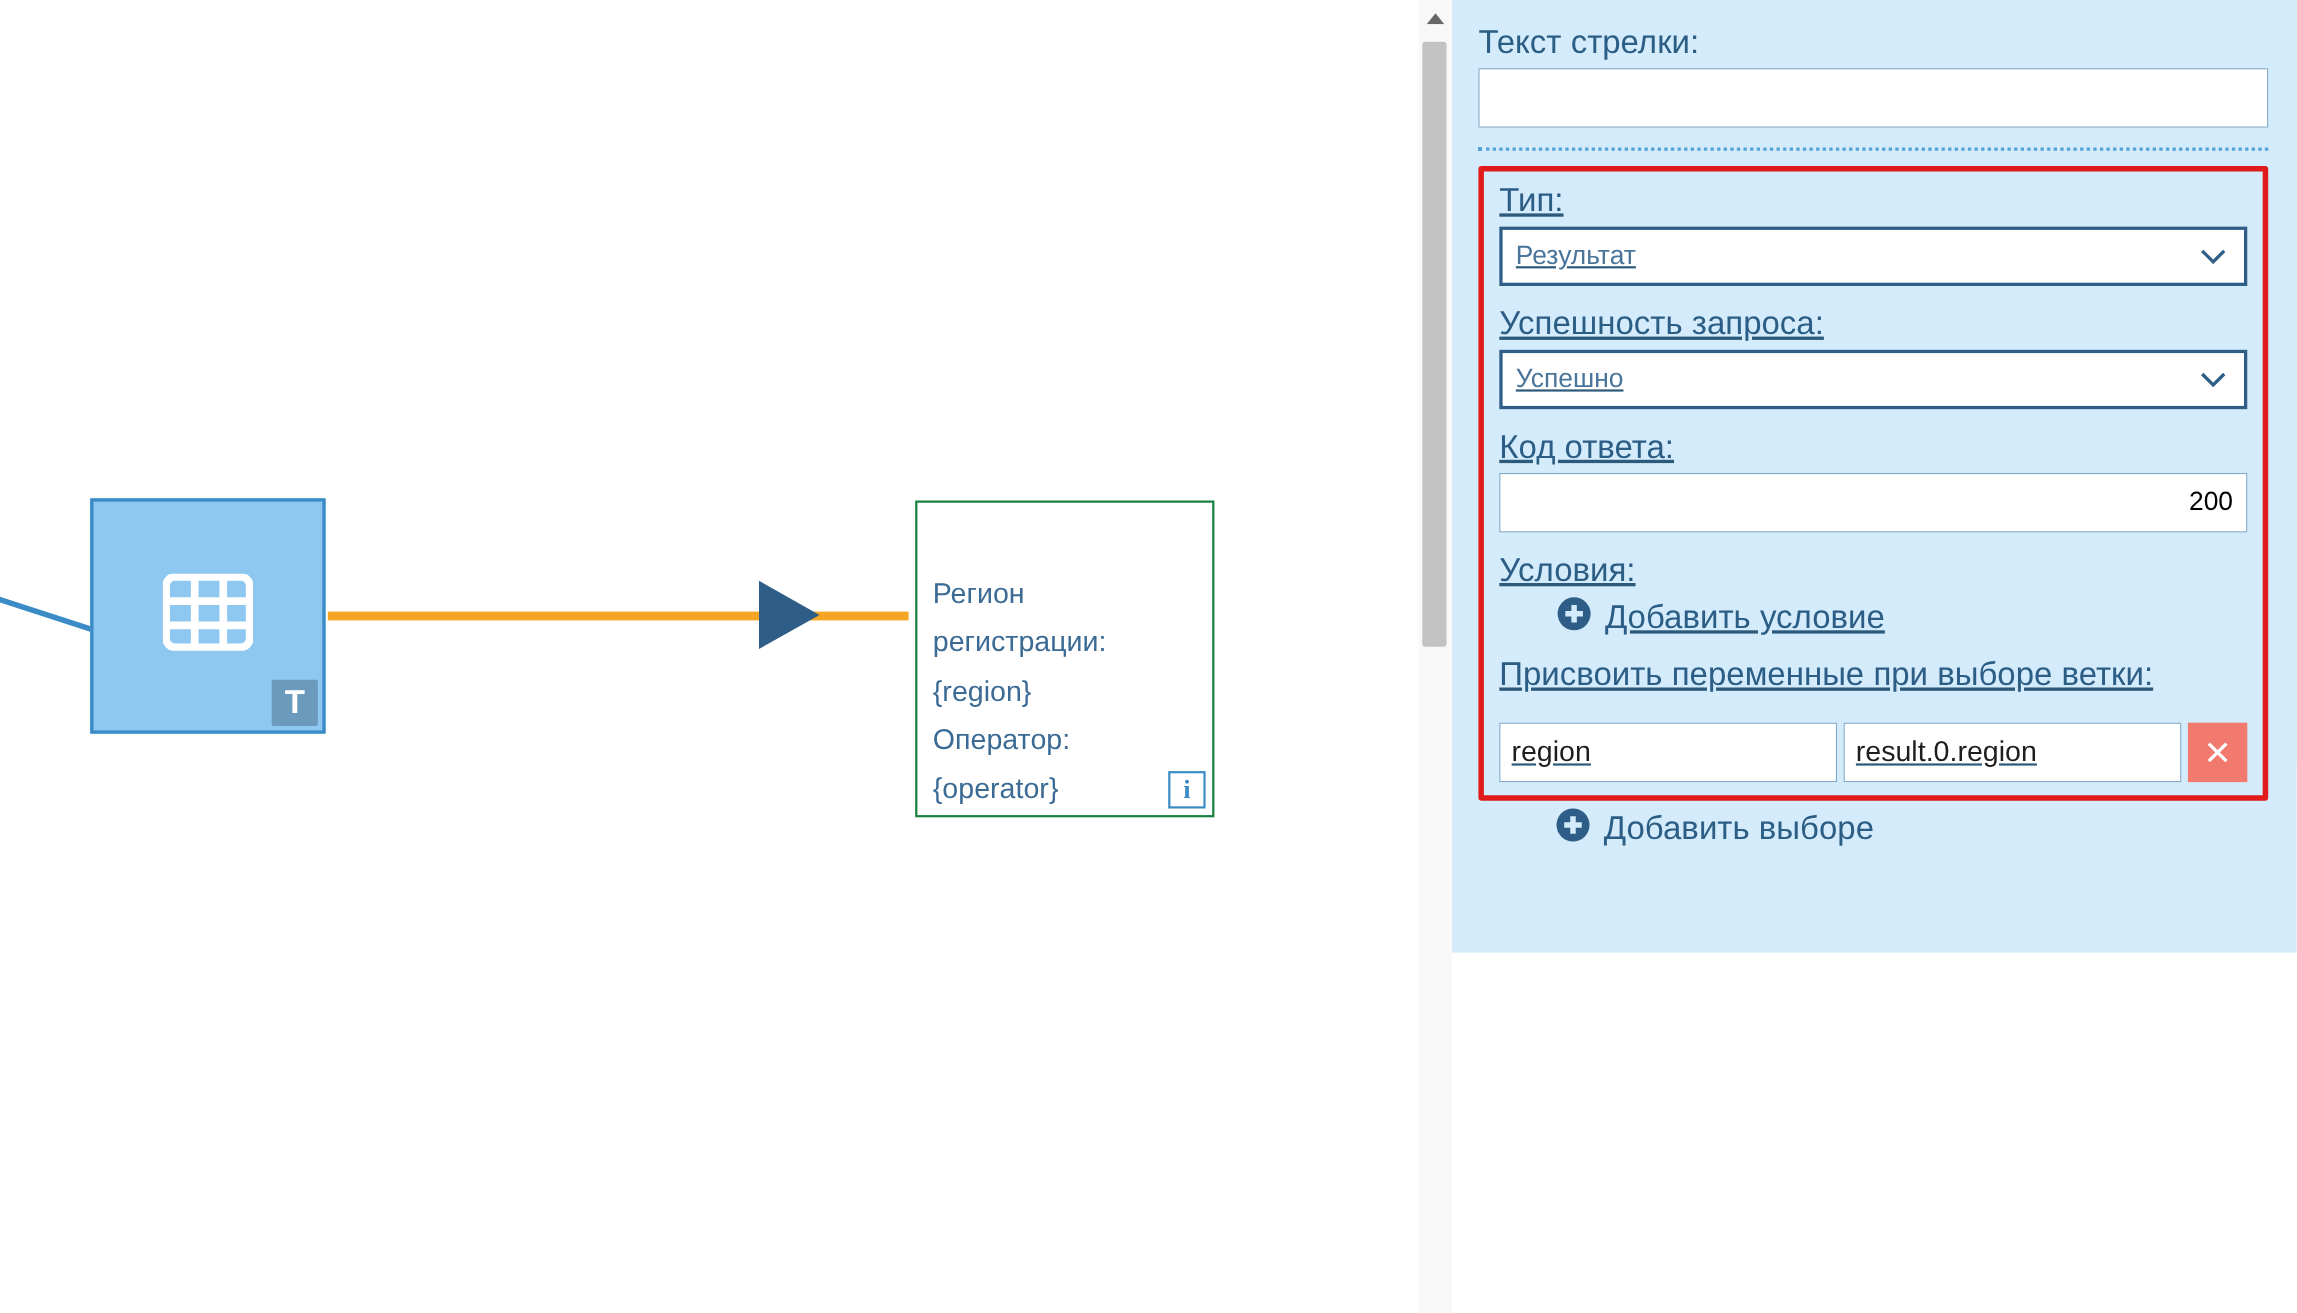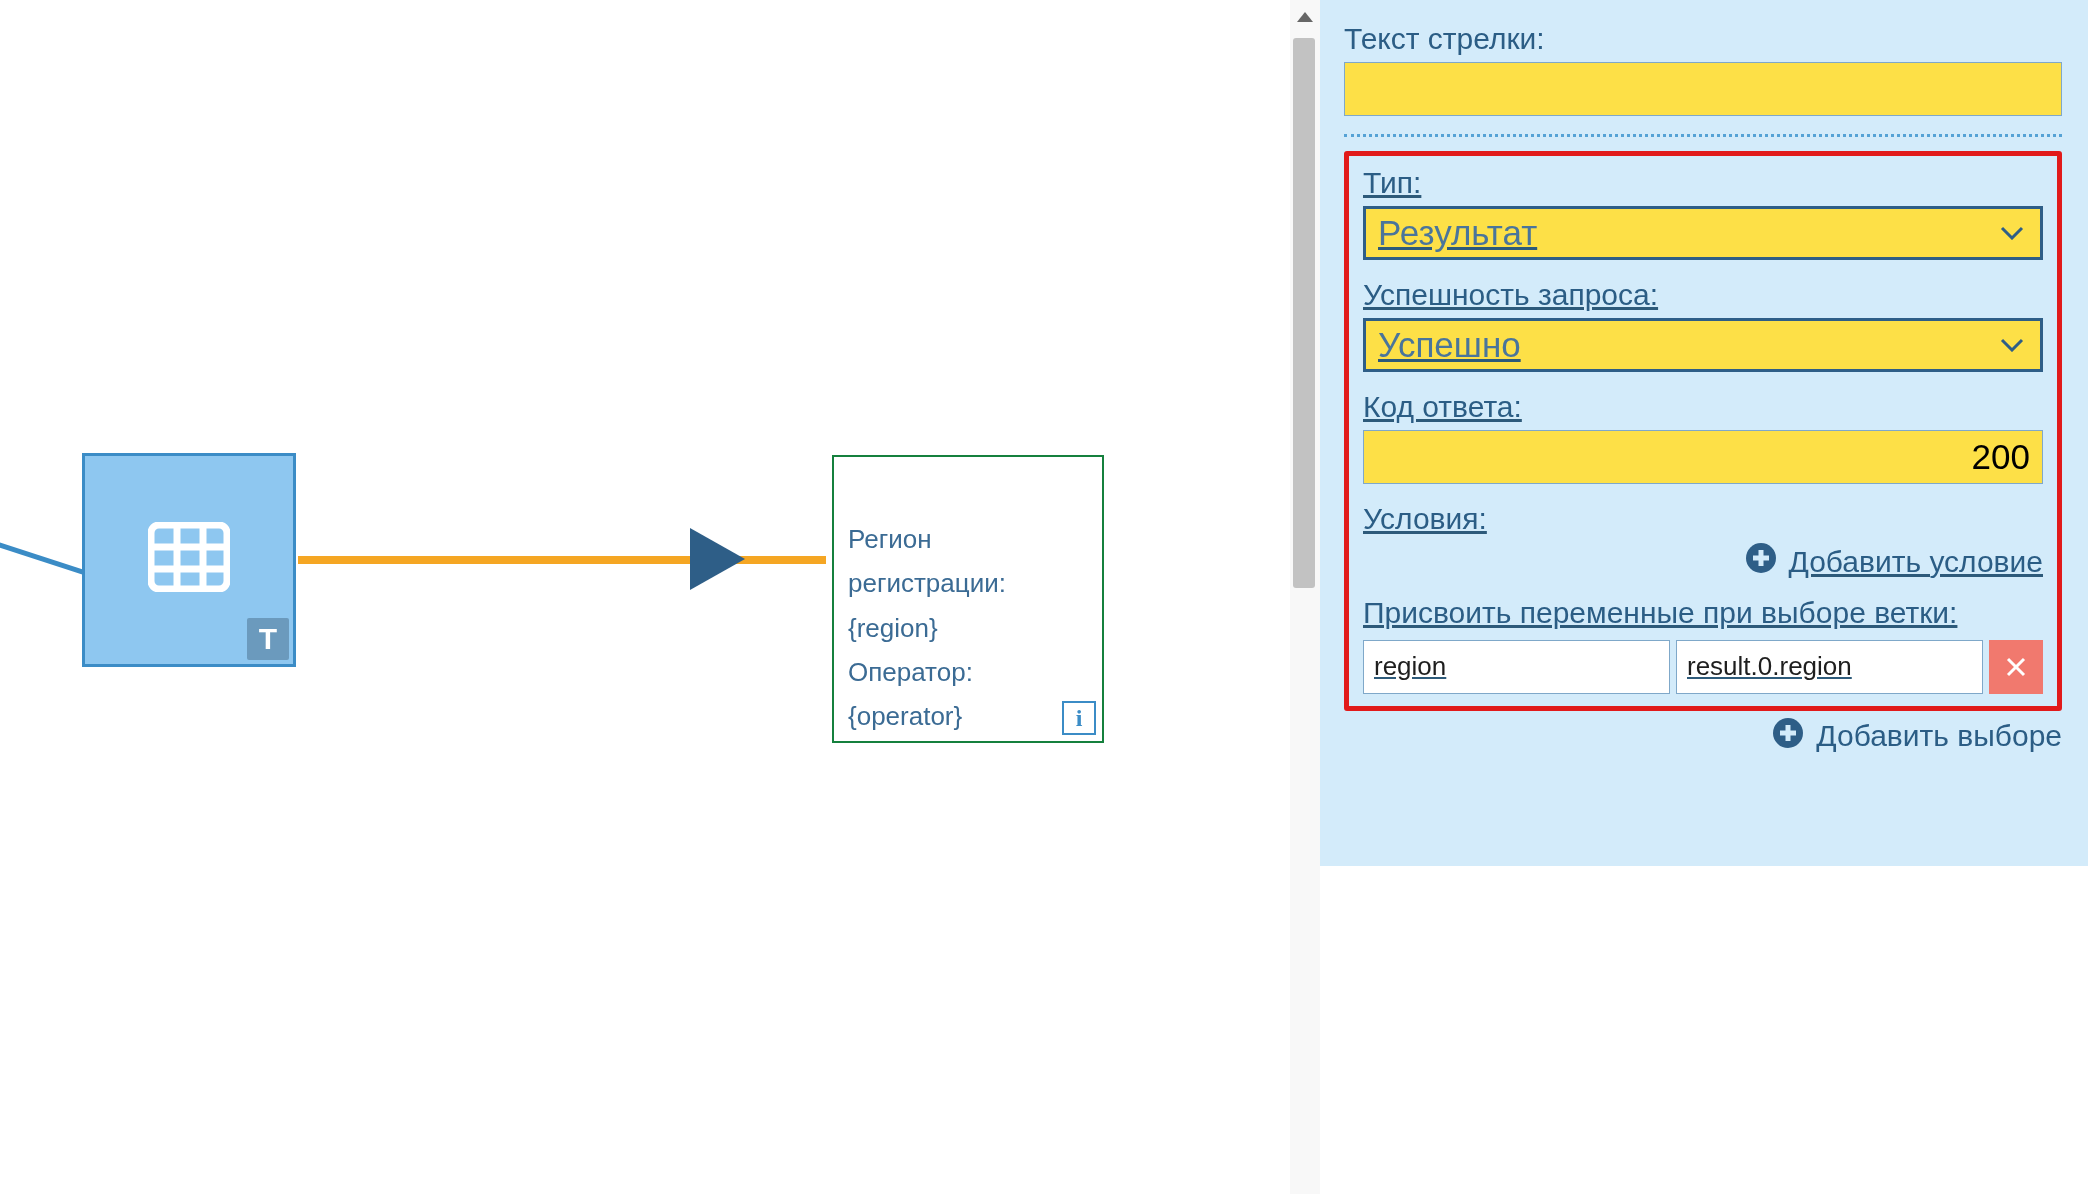--- a/index.html
+++ b/index.html
@@ -50,24 +50,24 @@
       padding: 22px 26px 0 24px;
     }
     .panel-label {
       font-size: 30px;
       color: #2b5d85;
       margin-bottom: 6px;
     }
     .input-text, .select {
       width: 100%;
       height: 54px;
-      font-size: 35px;
+      font-size: 24px;
       padding: 4px 12px;
       border: 1px solid #7fa8c9;
-      background: #fde047;
+      background: #ffffff;
       color: #2b5d85;
       outline: none;
     }
     .select {
       border: 3px solid #2e5e87;
       display: flex; align-items: center; justify-content: space-between;
       padding-right: 16px;
       color: #4a759b;
     }
     .select .chev {
@@ -83,25 +83,24 @@
       border: 5px solid #e11a1a;
       padding: 10px 14px 12px 14px;
       border-radius: 3px;
       text-decoration: underline;
     }
     .add-row {
       display: flex; align-items: center; gap: 12px;
       padding-left: 52px;
       color: #2b5d85; font-size: 30px;
       margin-top: 4px;
-      justify-content: flex-end;
     }
     .add-row .plus-ico { flex-shrink:0; }
     .vars-row {
-      display: flex; gap: 6px; margin-top: 6px;
+      display: flex; gap: 6px; margin-top: 22px;
     }
     .var-input {
       flex: 1 1 0;
       min-width: 0;
       height: 54px;
       border: 1px solid #7fa8c9;
       background: #ffffff;
       color: #1e1e1e;
       font-size: 26px;
       padding: 4px 10px;

